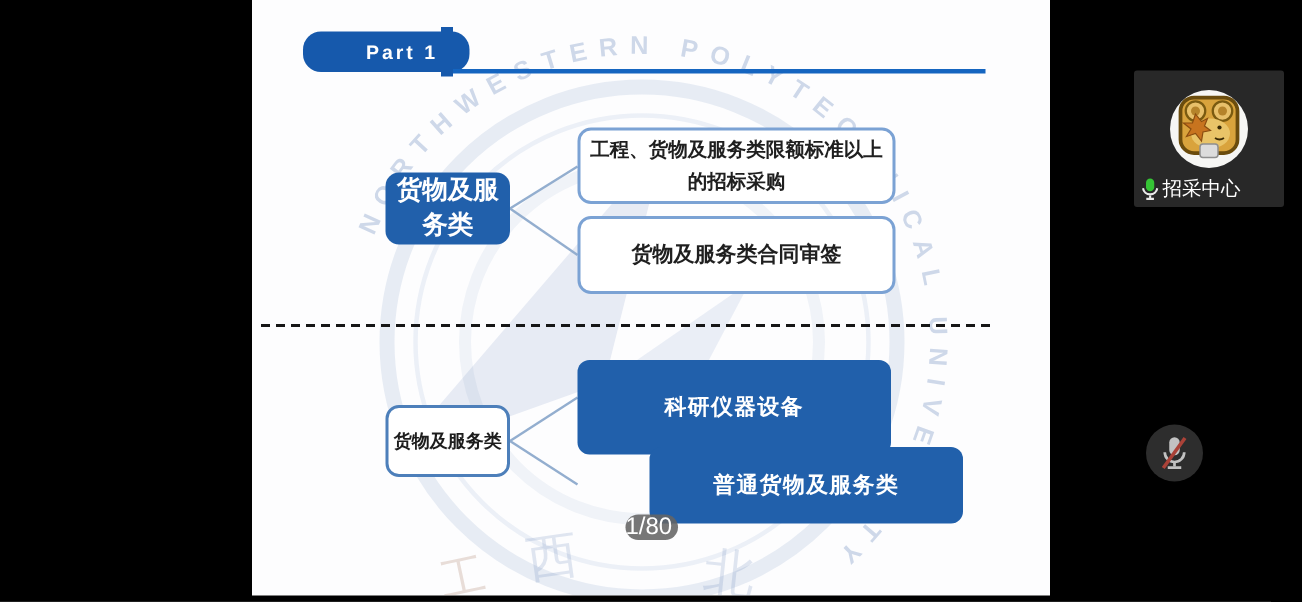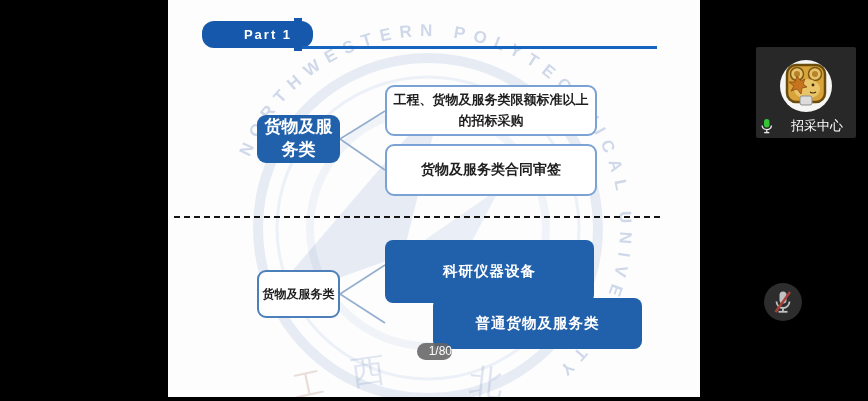--- a/index.html
+++ b/index.html
@@ -39,28 +39,28 @@
       border:2px solid #4d7fba;border-radius:9px;color:#1d1d1d;font-weight:bold;font-size:12px;
       line-height:1.4;display:flex;align-items:center;justify-content:center;text-align:center;
       padding:0 2px;box-sizing:border-box;}
   .item-filled{position:absolute;background:#2160ab;border-radius:8px;color:#fff;
       font-weight:bold;font-size:14.5px;letter-spacing:1px;
       display:flex;align-items:center;justify-content:center;text-align:center;}
   #lbox1{left:217px;top:240px;width:209px;height:63px;}
   #lbox2{left:217px;top:298px;width:209px;height:51px;margin-left:48px;}
 
   .page-pill{position:absolute;left:249px;top:343px;width:35px;height:17px;
-      background:rgba(100,100,100,0.88);border-radius:9px;color:#fff;font-size:12px;
-      line-height:17px;text-align:right;}
+      background:rgba(100,100,100,0.88);border-radius:9px;color:#fff;font-size:16px;
+      line-height:17px;text-align:left;}
 
   
   .tile{position:absolute;left:756px;top:47px;width:100px;height:91px;background:#282828;border-radius:2px;}
   .avatar{position:absolute;left:24px;top:13px;width:52px;height:52px;}
   .tile-label{position:absolute;left:4px;bottom:3px;height:18px;display:flex;align-items:center;
-      gap:18px;color:#fff;font-size:13px;white-space:nowrap;}
+      gap:2px;color:#fff;font-size:13px;white-space:nowrap;}
 
   
   .mic-btn{position:absolute;left:764px;top:283px;width:38px;height:38px;border-radius:50%;
       background:#2d2d2d;}
 </style>
 </head>
 <body>
 
 <div class="stage">
 

